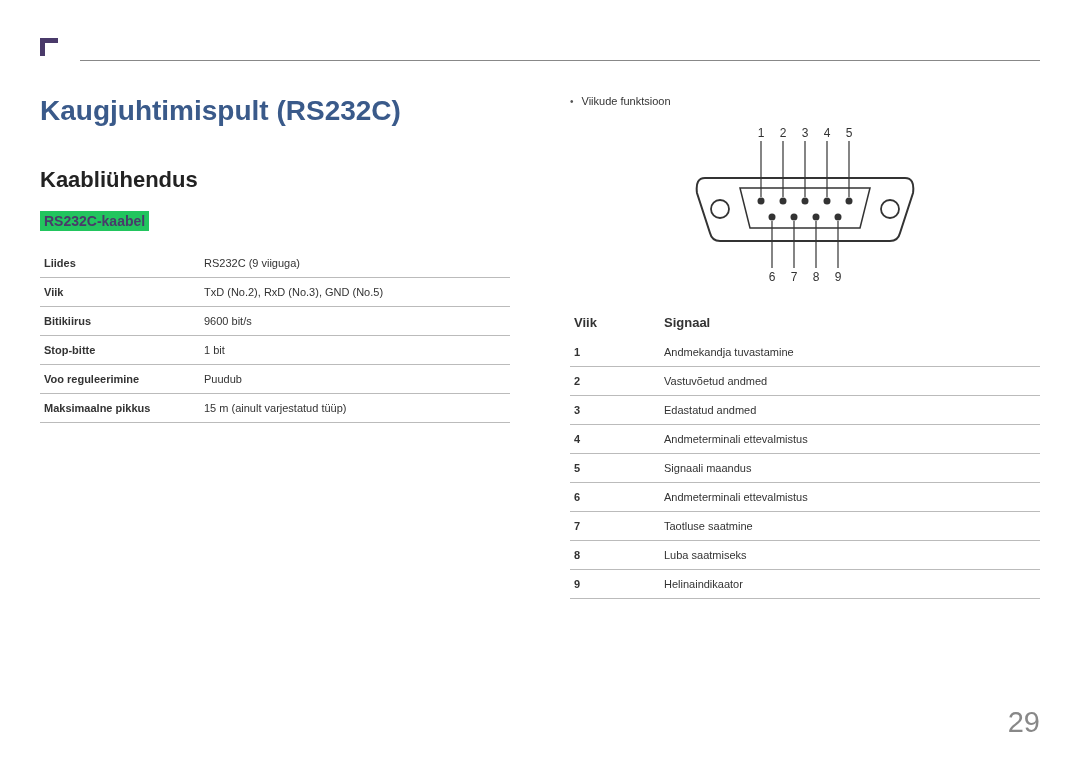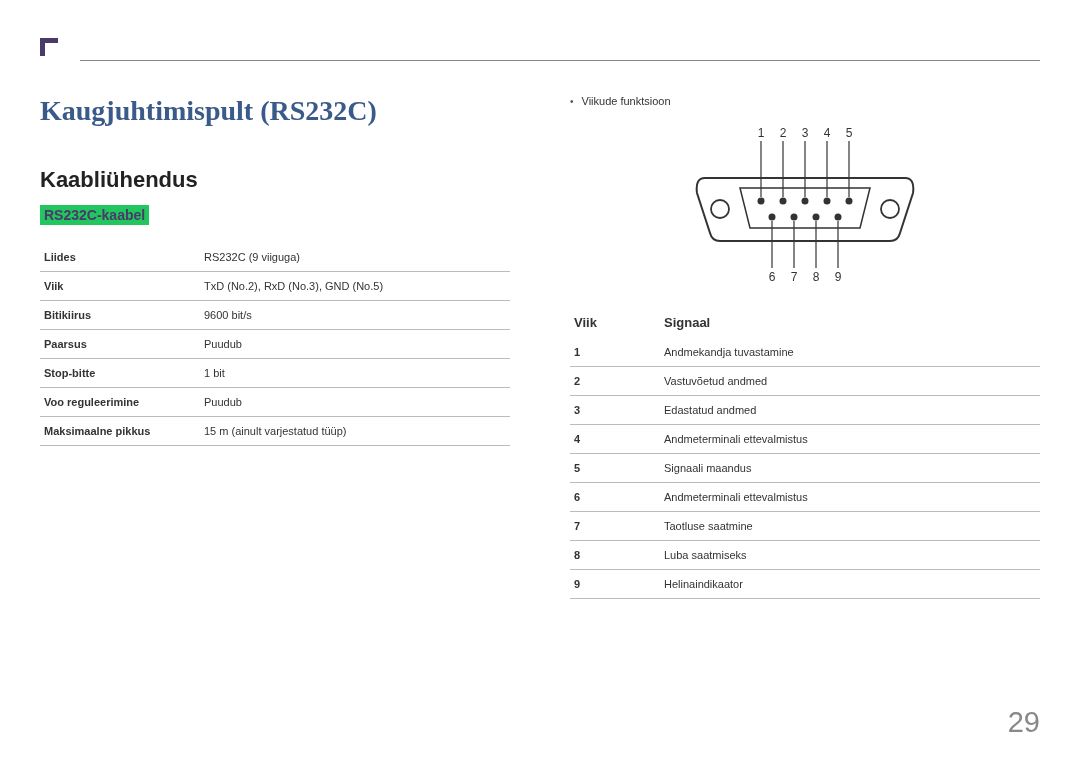--- a/index.html
+++ b/index.html
@@ -33,27 +33,26 @@
     gap: 60px;
     padding-top: 95px;
   }
   .left-col { flex: 1; }
   .right-col { flex: 1; }
   h1 {
     color: #3a5a8a;
     font-weight: 600;
     font-size: 28px;
     margin-bottom: 40px;
-    font-family: Liberation Serif, serif;
   }
   h2 {
     color: #222;
     font-weight: 600;
     font-size: 22px;
-    margin-bottom: 12px;
+    margin-bottom: 18px;
   }
   .highlight {
     display: inline-block;
     background: #22c55e;
     color: #4a3a6a;
     font-weight: 700;
     font-size: 14px;
     padding: 2px 4px;
     margin-bottom: 18px;
   }
@@ -104,24 +103,20 @@
           </tr>
           <tr>
             <td>Viik</td>
             <td>TxD (No.2), RxD (No.3), GND (No.5)</td>
           </tr>
           <tr>
             <td>Bitikiirus</td>
             <td>9600 bit/s</td>
           </tr>
           <tr>
-            <td>Paarsus</td>
-            <td>Puudub</td>
-          </tr>
-          <tr>
             <td>Stop-bitte</td>
             <td>1 bit</td>
           </tr>
           <tr>
             <td>Voo reguleerimine</td>
             <td>Puudub</td>
           </tr>
           <tr>
             <td>Maksimaalne pikkus</td>
             <td>15 m (ainult varjestatud tüüp)</td>

